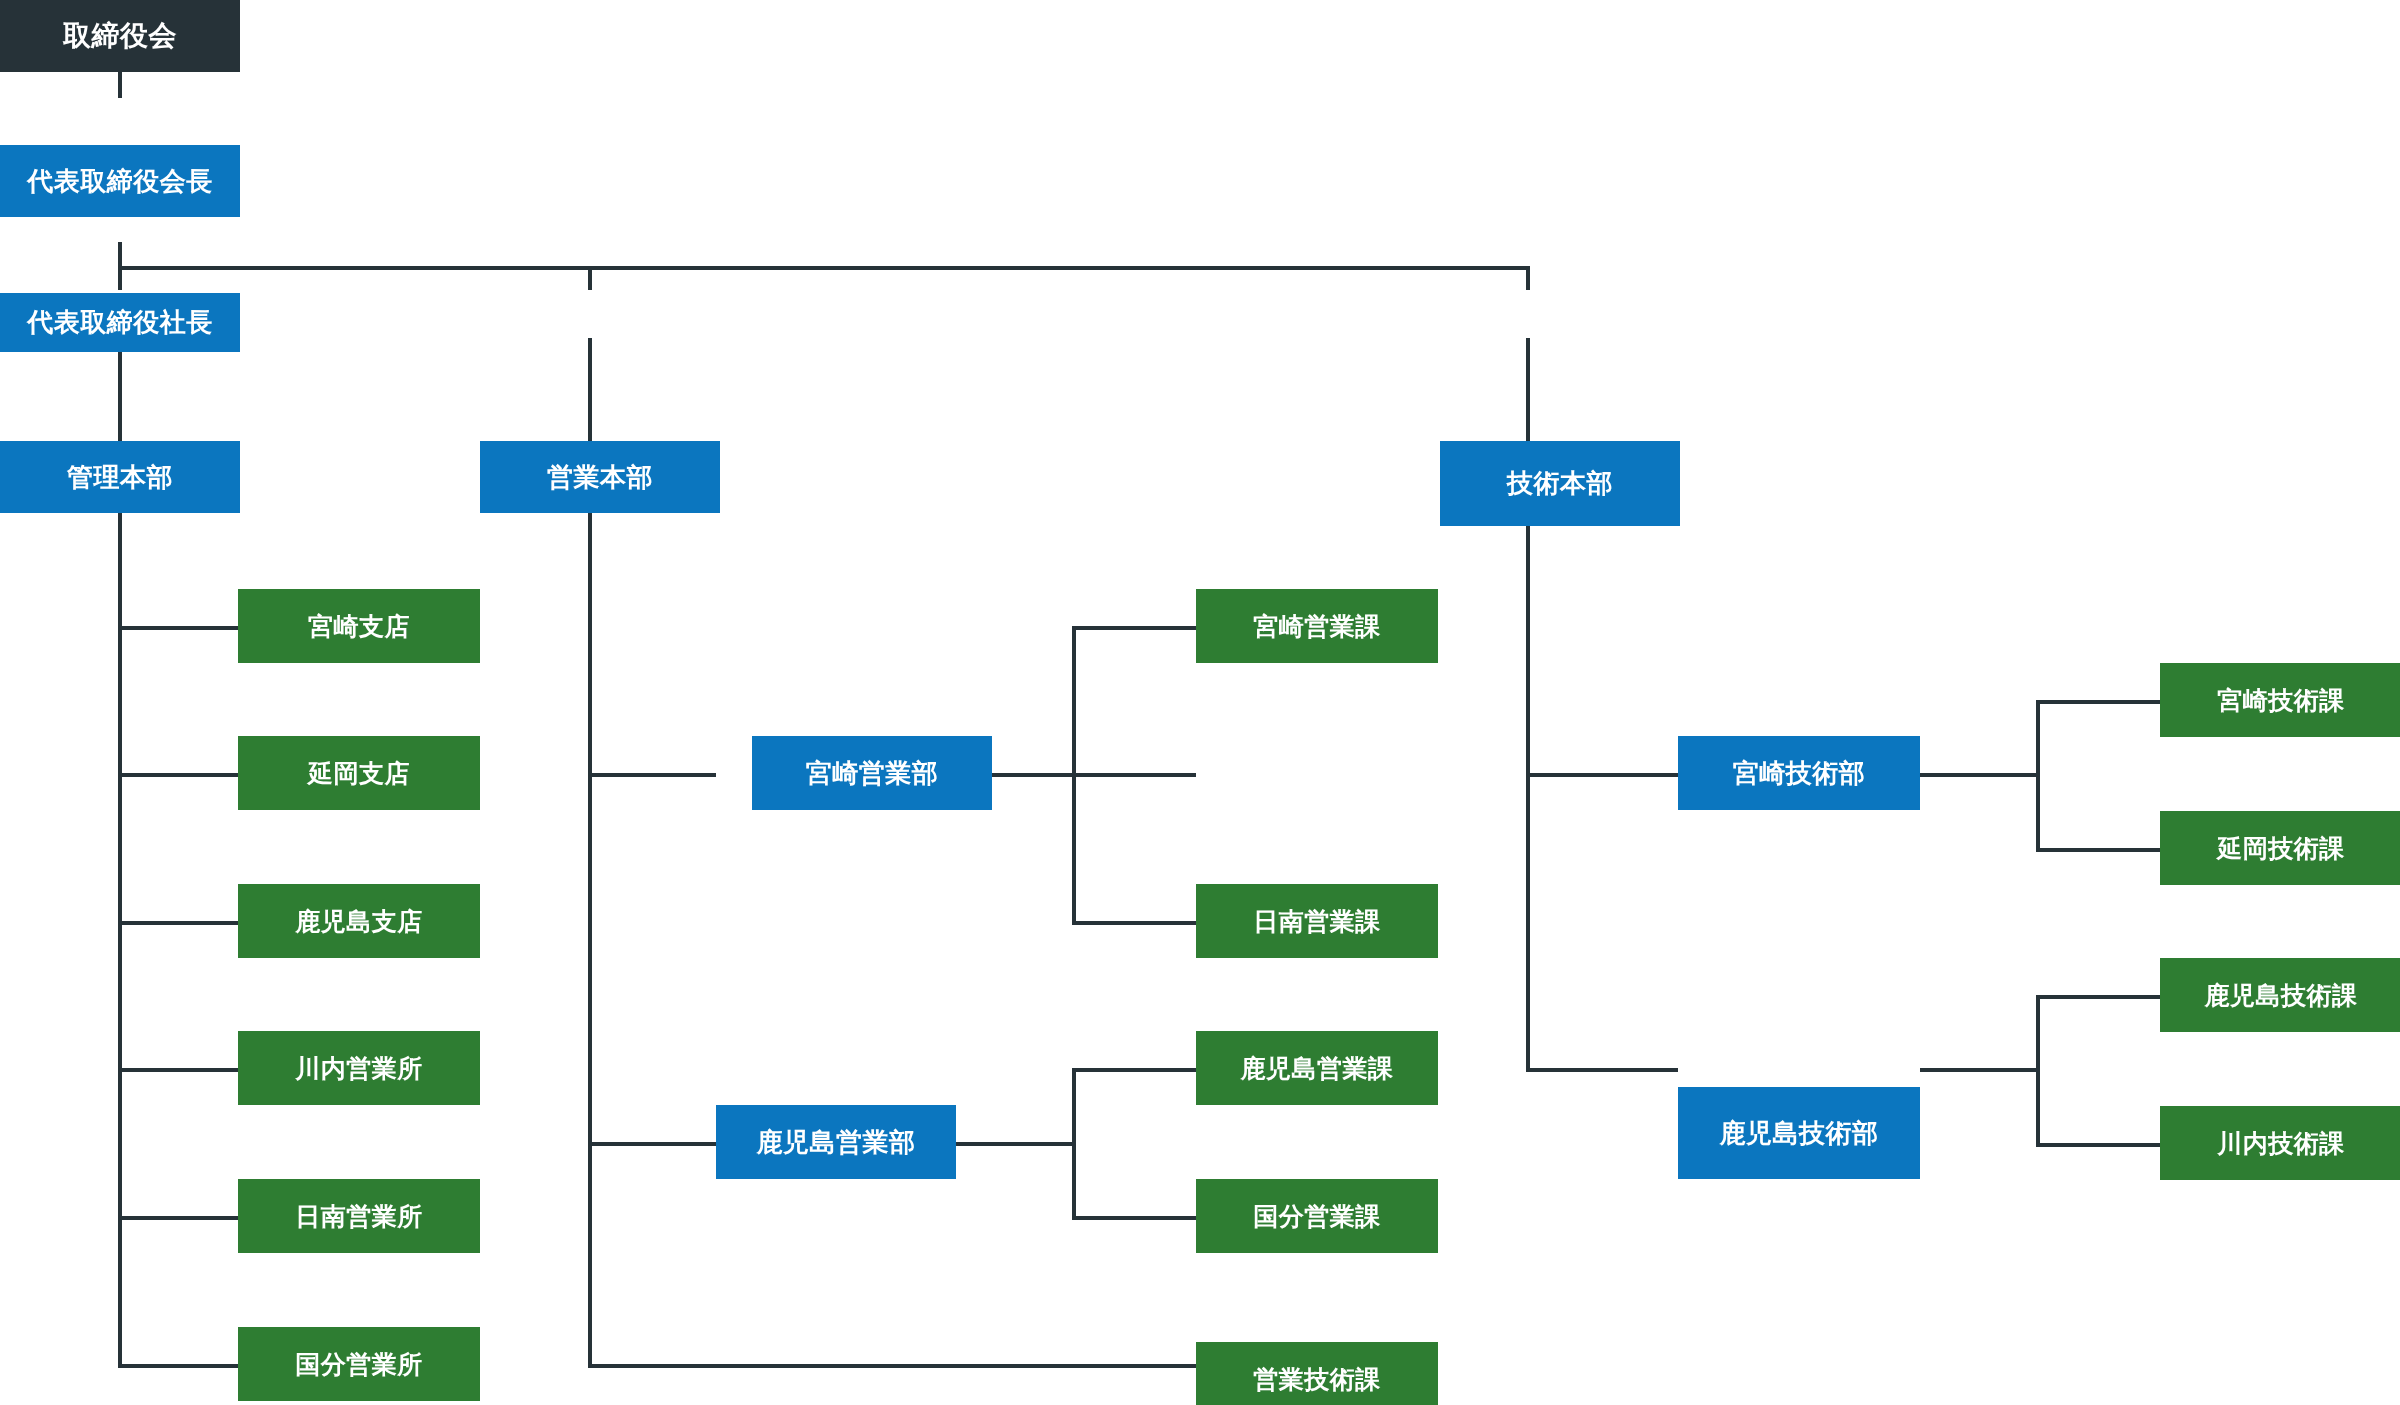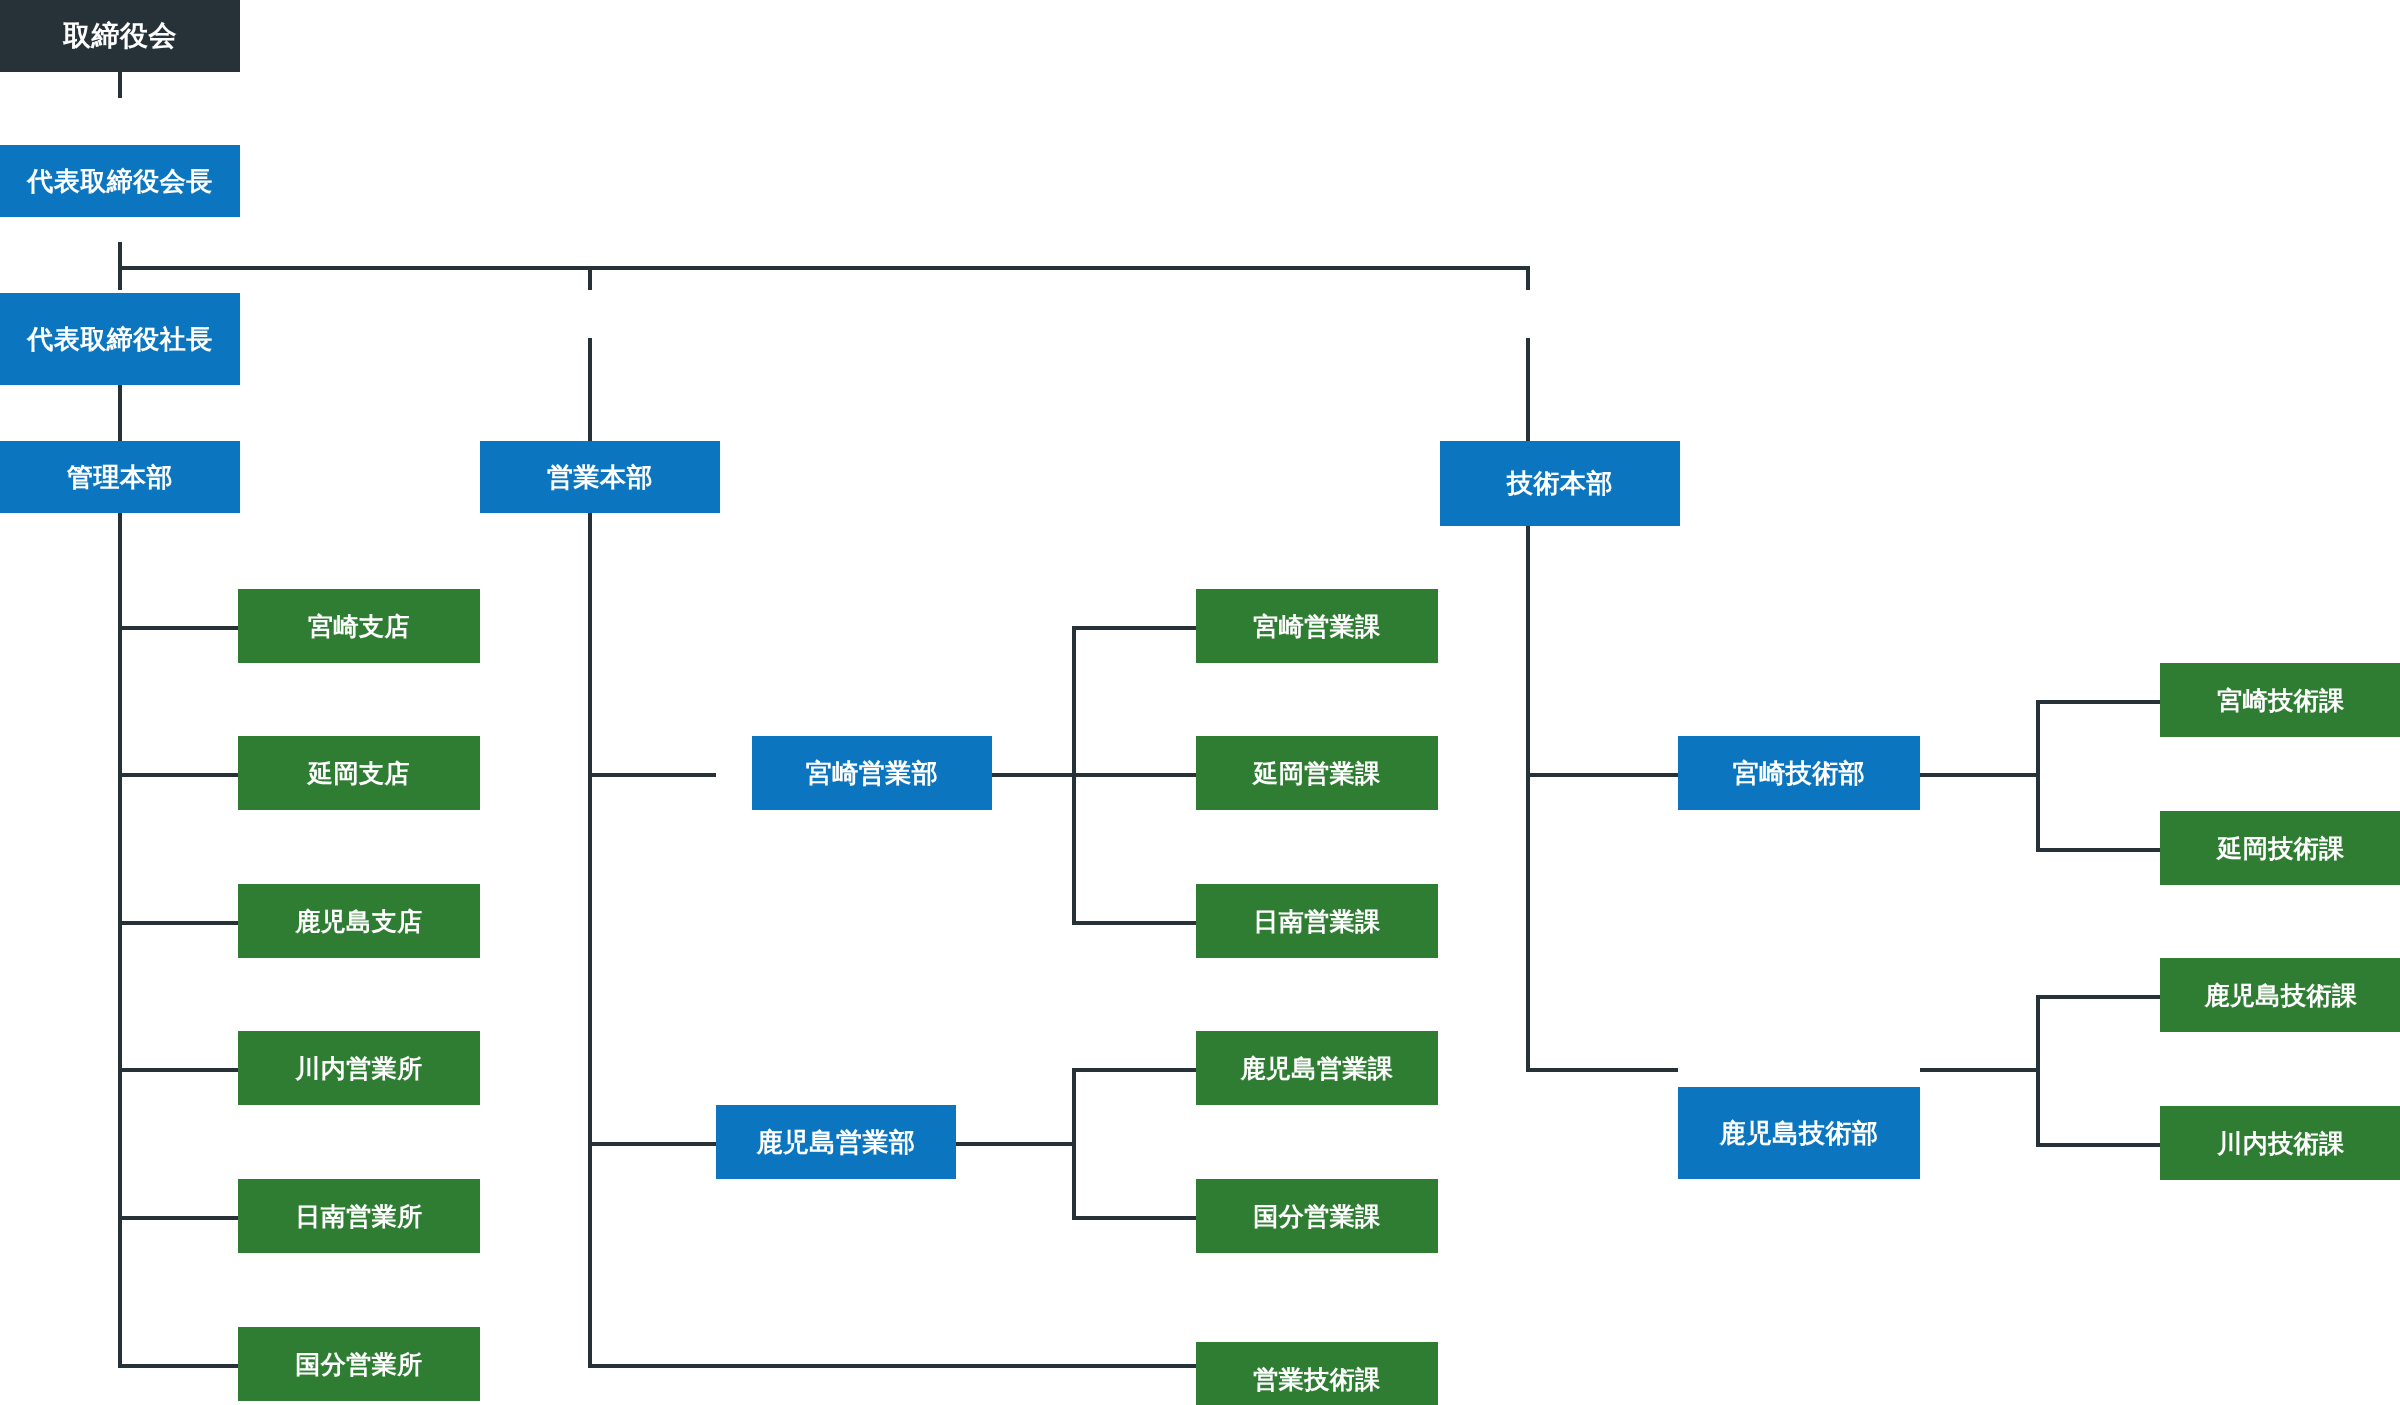--- a/index.html
+++ b/index.html
@@ -99,40 +99,39 @@
 
   <div class="conn h" style="left:1920px; top:1068px; width:120px;"></div>
   <div class="conn v" style="left:2036px; top:995px; height:148px;"></div>
   <div class="conn h" style="left:2036px; top:995px; width:124px;"></div>
   <div class="conn h" style="left:2036px; top:1143px; width:124px;"></div>
 
   <div class="node board s-board" style="left:0px; top:0px; width:240px; height:72px;">取締役会</div>
 
   <div class="node exec s-exec" style="left:0px; top:145px; width:240px; height:72px;">代表取締役会長</div>
 
-  <div class="node exec s-exec" style="left:0px; top:293px; width:240px; height:92px;">代表取締役社長</div>
+  <div class="node exec s-exec" style="left:0px; top:293px; width:240px; height:59px;">代表取締役社長</div>
 
   <div class="node div s-div" style="left:0px; top:441px; width:240px; height:72px;">管理本部</div>
 
   <div class="node div s-div" style="left:480px; top:441px; width:240px; height:72px;">営業本部</div>
 
   <div class="node div s-div" style="left:1440px; top:441px; width:240px; height:85px;">技術本部</div>
 
   <div class="node unit s-unit" style="left:238px; top:589px; width:242px; height:74px;">宮崎支店</div>
   <div class="node unit s-unit" style="left:238px; top:736px; width:242px; height:74px;">延岡支店</div>
   <div class="node unit s-unit" style="left:238px; top:884px; width:242px; height:74px;">鹿児島支店</div>
   <div class="node unit s-unit" style="left:238px; top:1031px; width:242px; height:74px;">川内営業所</div>
   <div class="node unit s-unit" style="left:238px; top:1179px; width:242px; height:74px;">日南営業所</div>
   <div class="node unit s-unit" style="left:238px; top:1327px; width:242px; height:74px;">国分営業所</div>
 
   <div class="node dept s-dept" style="left:716px; top:736px; width:240px; height:74px;margin-left:36px;">宮崎営業部</div>
   <div class="node dept s-dept" style="left:716px; top:1105px; width:240px; height:74px;">鹿児島営業部</div>
 
   <div class="node unit s-unit" style="left:1196px; top:589px; width:242px; height:74px;">宮崎営業課</div>
-  <div class="node unit s-unit" style="left:1196px; top:736px; width:242px; height:74px;">延岡営業課</div>
   <div class="node unit s-unit" style="left:1196px; top:884px; width:242px; height:74px;">日南営業課</div>
 
   <div class="node unit s-unit" style="left:1196px; top:1031px; width:242px; height:74px;">鹿児島営業課</div>
   <div class="node unit s-unit" style="left:1196px; top:1179px; width:242px; height:74px;">国分営業課</div>
 
   <div class="node unit s-unit" style="left:1196px; top:1327px; width:242px; height:74px;margin-top:15px;">営業技術課</div>
 
   <div class="node dept s-dept" style="left:1678px; top:736px; width:242px; height:74px;">宮崎技術部</div>
   <div class="node dept s-dept" style="left:1678px; top:1087px; width:242px; height:92px;">鹿児島技術部</div>
 

